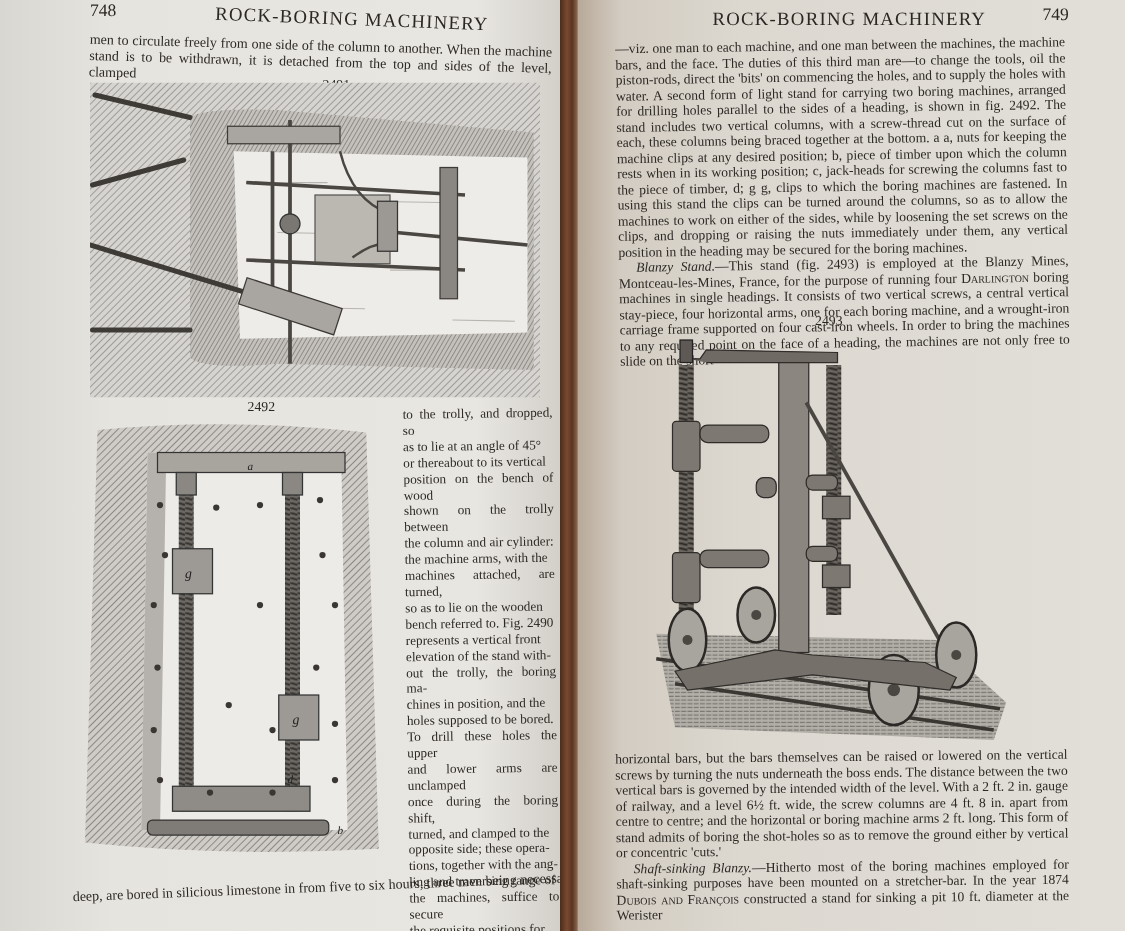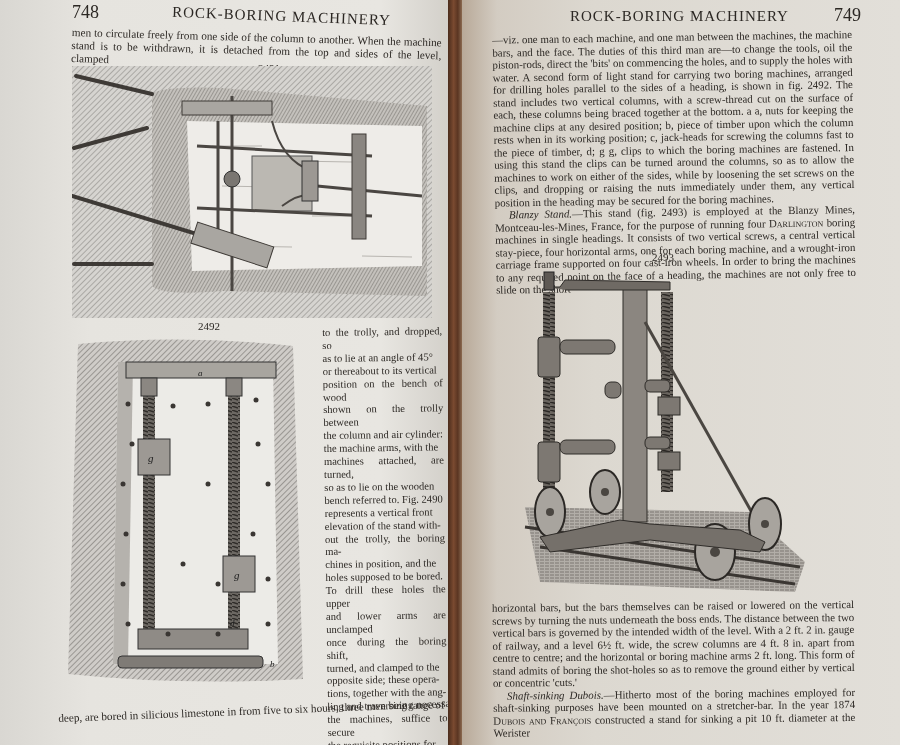--- a/index.html
+++ b/index.html
@@ -3,21 +3,21 @@
 <meta charset="utf-8">
 <style>
   html,body{margin:0;padding:0;}
   body{width:900px;height:745px;overflow:hidden;background:#5a3a2a;position:relative;font-family:"Liberation Serif","DejaVu Serif",serif;}
   .spread{position:absolute;left:0;top:0;width:900px;height:745px;}
   .page{position:absolute;top:0;height:745px;overflow:hidden;color:#2a2622;}
   .page-left{left:0;width:448px;background:linear-gradient(90deg,#d9d7d2 0%,#e6e4df 20%,#e8e6e1 85%,#d3d0ca 100%);}
   .page-right{left:462px;width:438px;background:linear-gradient(90deg,#b8a998 0%,#d3ccc2 8%,#dcd8d0 30%,#e2dfd9 100%);}
   .gutter{position:absolute;left:448px;top:0;width:14px;height:745px;background:linear-gradient(90deg,#4a2c1c,#7a4a30 40%,#5a3522 70%,#8b6a50);}
   .running-head{position:absolute;font-size:15px;letter-spacing:1px;color:#2b2723;}
-  .page-num{position:absolute;font-size:18px;color:#2b2723;}
+  .page-num{position:absolute;font-size:14px;color:#2b2723;}
   .text{position:absolute;font-size:11.2px;line-height:13.2px;text-align:justify;color:#2d2925;}
   .text p{margin:0;}
   .fig-label{position:absolute;font-size:11px;color:#2b2723;}
   .fig{position:absolute;}
   .caps{font-variant:small-caps;}
   em{}
 </style>
 </head>
 <body>
 
@@ -218,16 +218,16 @@
             <circle cx="95" cy="230" r="4"></circle>
             <circle cx="255" cy="262" r="4"></circle>
             <circle cx="205" cy="290" r="5"></circle>
         </g>
         <path d="M30,275 L110,258 L140,262 L230,268 L255,280 L250,290 L140,278 L40,290 Z" fill="#75706a" stroke="#2f2c29"></path>
       </svg>
     </div>
 
     <div class="text" style="left:30px;top:598px;width:362px;font-size:10.9px;line-height:12.5px;transform:rotate(-0.6deg);transform-origin:right top;">
       <p>horizontal bars, but the bars themselves can be raised or lowered on the vertical screws by turning the nuts underneath the boss ends. The distance between the two vertical bars is governed by the intended width of the level. With a 2 ft. 2 in. gauge of railway, and a level 6½ ft. wide, the screw columns are 4 ft. 8 in. apart from centre to centre; and the horizontal or boring machine arms 2 ft. long. This form of stand admits of boring the shot-holes so as to remove the ground either by vertical or concentric 'cuts.'</p>
-      <p style="text-indent:14px;"><em>Shaft-sinking Dubois.</em><span>—Hitherto most of the boring machines employed for shaft-sinking purposes have been mounted on a stretcher-bar. In the year 1874 </span><span class="caps">Dubois and François</span><span> constructed a stand for sinking a pit 10 ft. diameter at the Werister</span></p>
+      <p style="text-indent:14px;"><em>Shaft-sinking Blanzy.</em><span>—Hitherto most of the boring machines employed for shaft-sinking purposes have been mounted on a stretcher-bar. In the year 1874 </span><span class="caps">Dubois and François</span><span> constructed a stand for sinking a pit 10 ft. diameter at the Werister</span></p>
     </div>
   </div>
 </div>
 
 </body></html>

